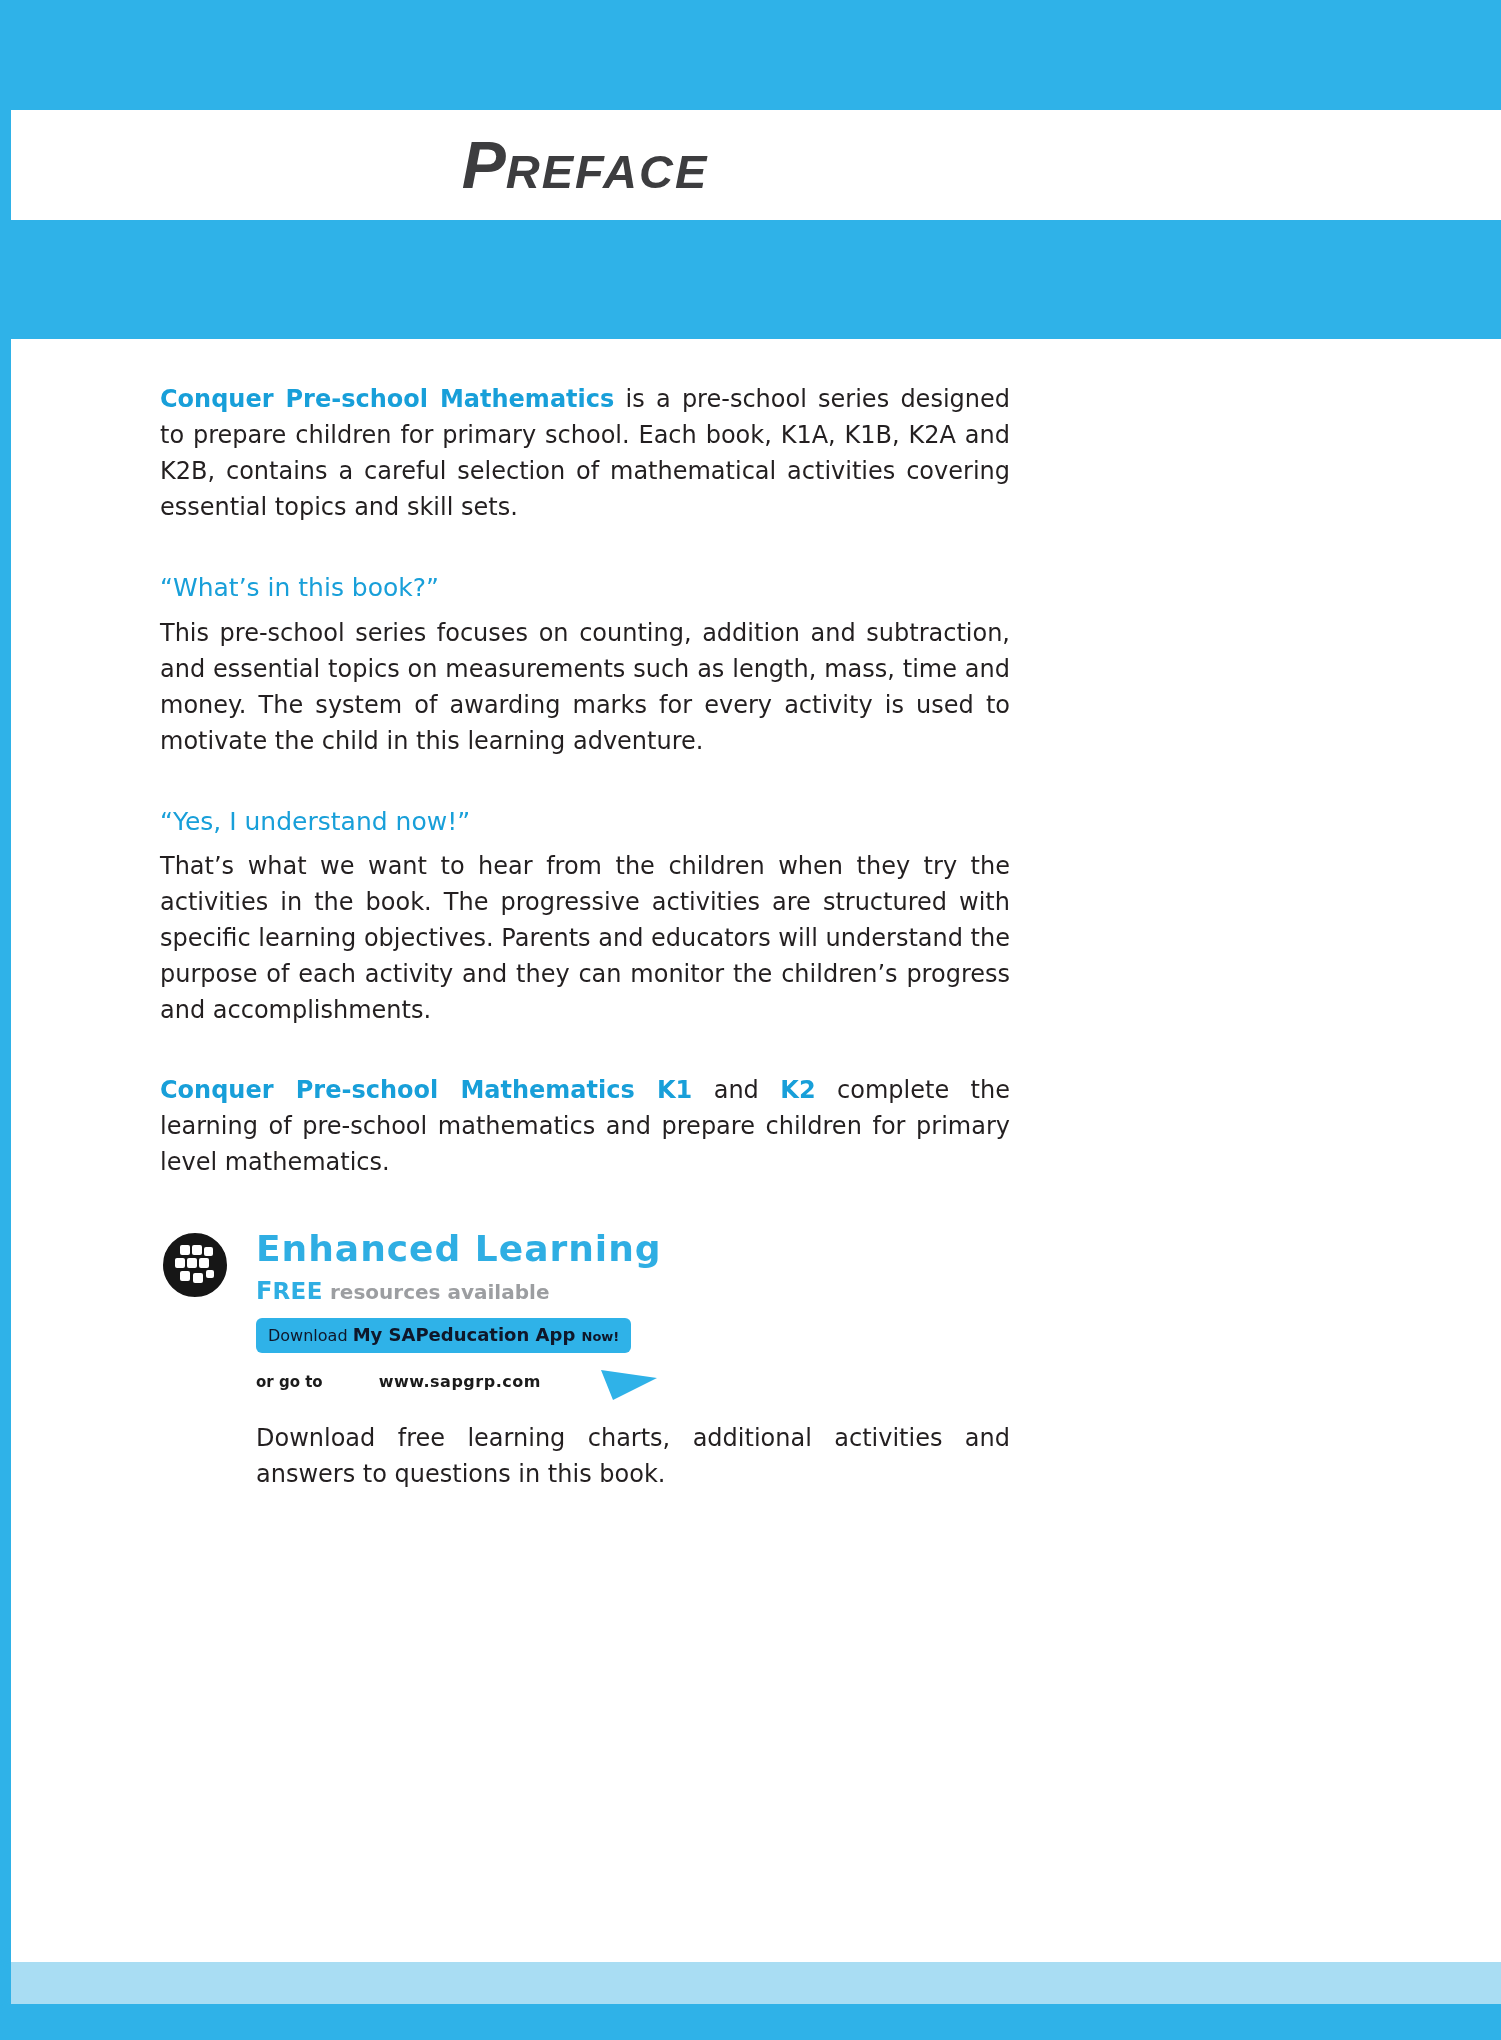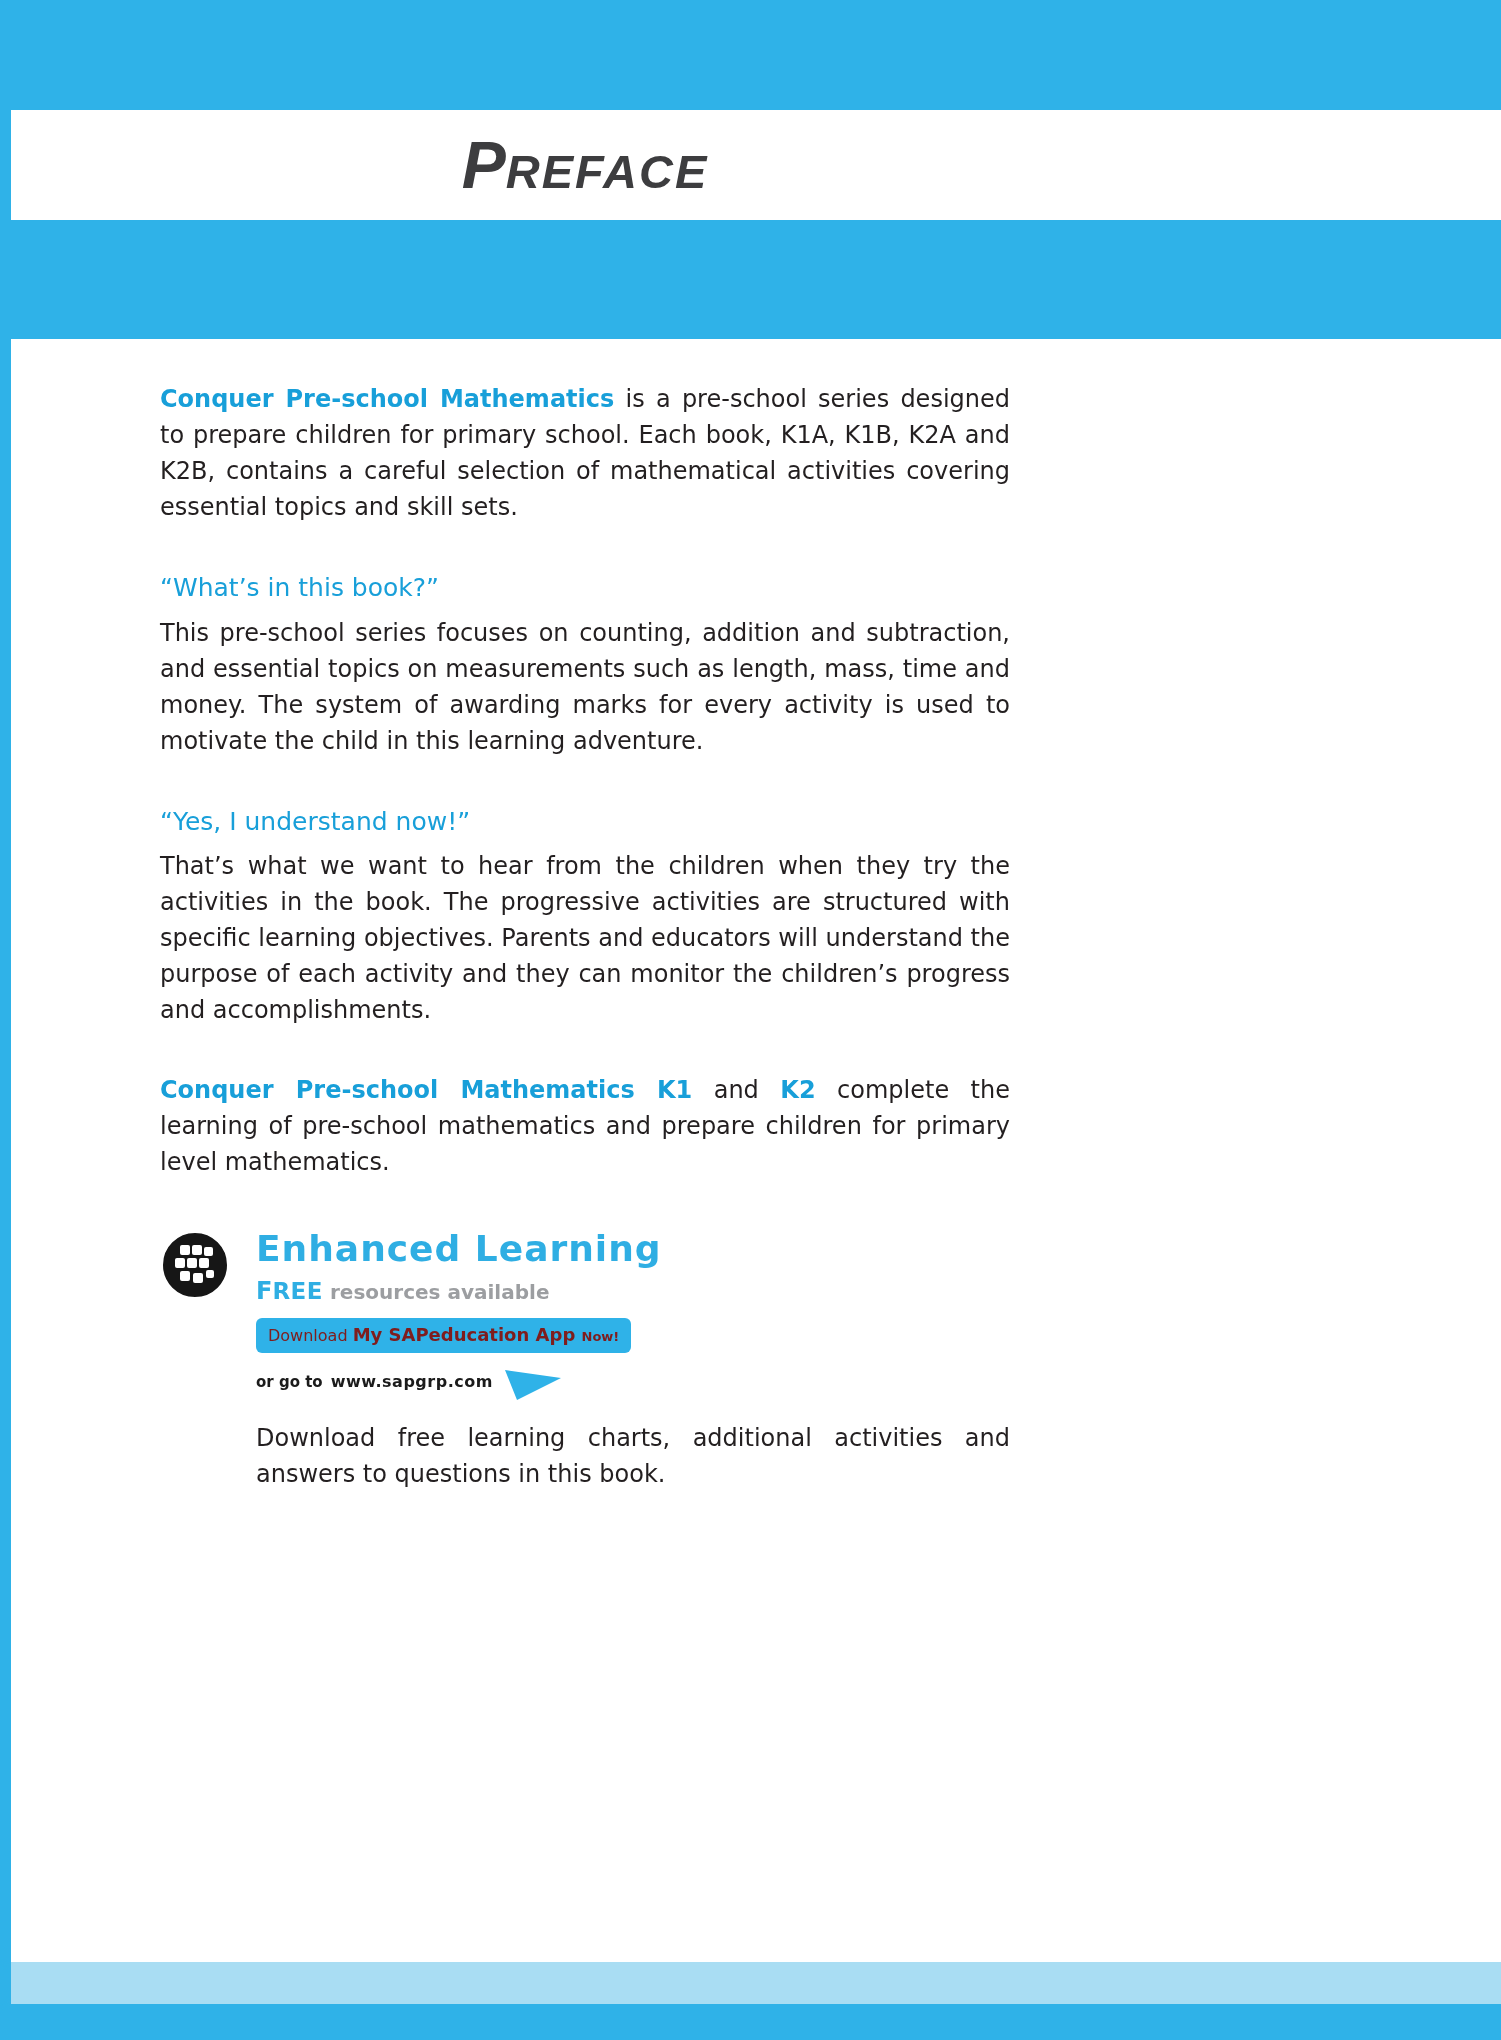--- a/index.html
+++ b/index.html
@@ -53,27 +53,27 @@
   .el-logo { flex: 0 0 auto; width: 70px; height: 70px; }
   .el-title {
     font-size: 36px; font-weight: bold; color: #2FAEE3;
     letter-spacing: 1px; line-height: 1.05;
   }
   .free-line { margin-top: 5px; color: #9C9EA1; font-weight: bold; font-size: 20px; }
   .free-line .free-cap  { color: #2FAEE3; font-size: 24px; }
   .free-line .free-rest { color: #2FAEE3; font-size: 23px; letter-spacing: .5px; }
   .badge {
     display: inline-block; margin-top: 9px;
-    background: #2FB2E8; color: #7f1d1d;
+    background: #2FB2E8; color: #0f172a;
     border-radius: 6px; padding: 3px 12px 5px;
     font-size: 16px; cursor: pointer;
   }
   .badge .b-bold { font-weight: bold; font-size: 18px; }
   .badge .b-now  { font-size: 13px; font-weight: bold; }
-  .url-line { margin-top: 7px; font-weight: bold; color: #1b1b1b; display: flex; align-items: center; }
+  .url-line { margin-top: 7px; font-weight: bold; color: #1b1b1b; display: flex; align-items: center; gap: 48px; }
   .url-line .or  { font-size: 15px; margin-right: 8px; }
   .url-line .url { font-size: 16px; letter-spacing: .5px; }
   .bubble-tail { margin-left: 10px; transform: translateY(8px); }
   .desc { margin-top: 16px; max-width: 758px; text-align: justify; }
 
   .signoff { margin-top: 62px; text-align: right; font-size: 26px; }
 
   .band-light  { position: absolute; left: 0; right: 0; bottom: 36px; height: 42px; background: #A9DDF3; }
   .band-bottom { position: absolute; left: 0; right: 0; bottom: 0;   height: 36px; background: #2FB2E8; }
 </style>

